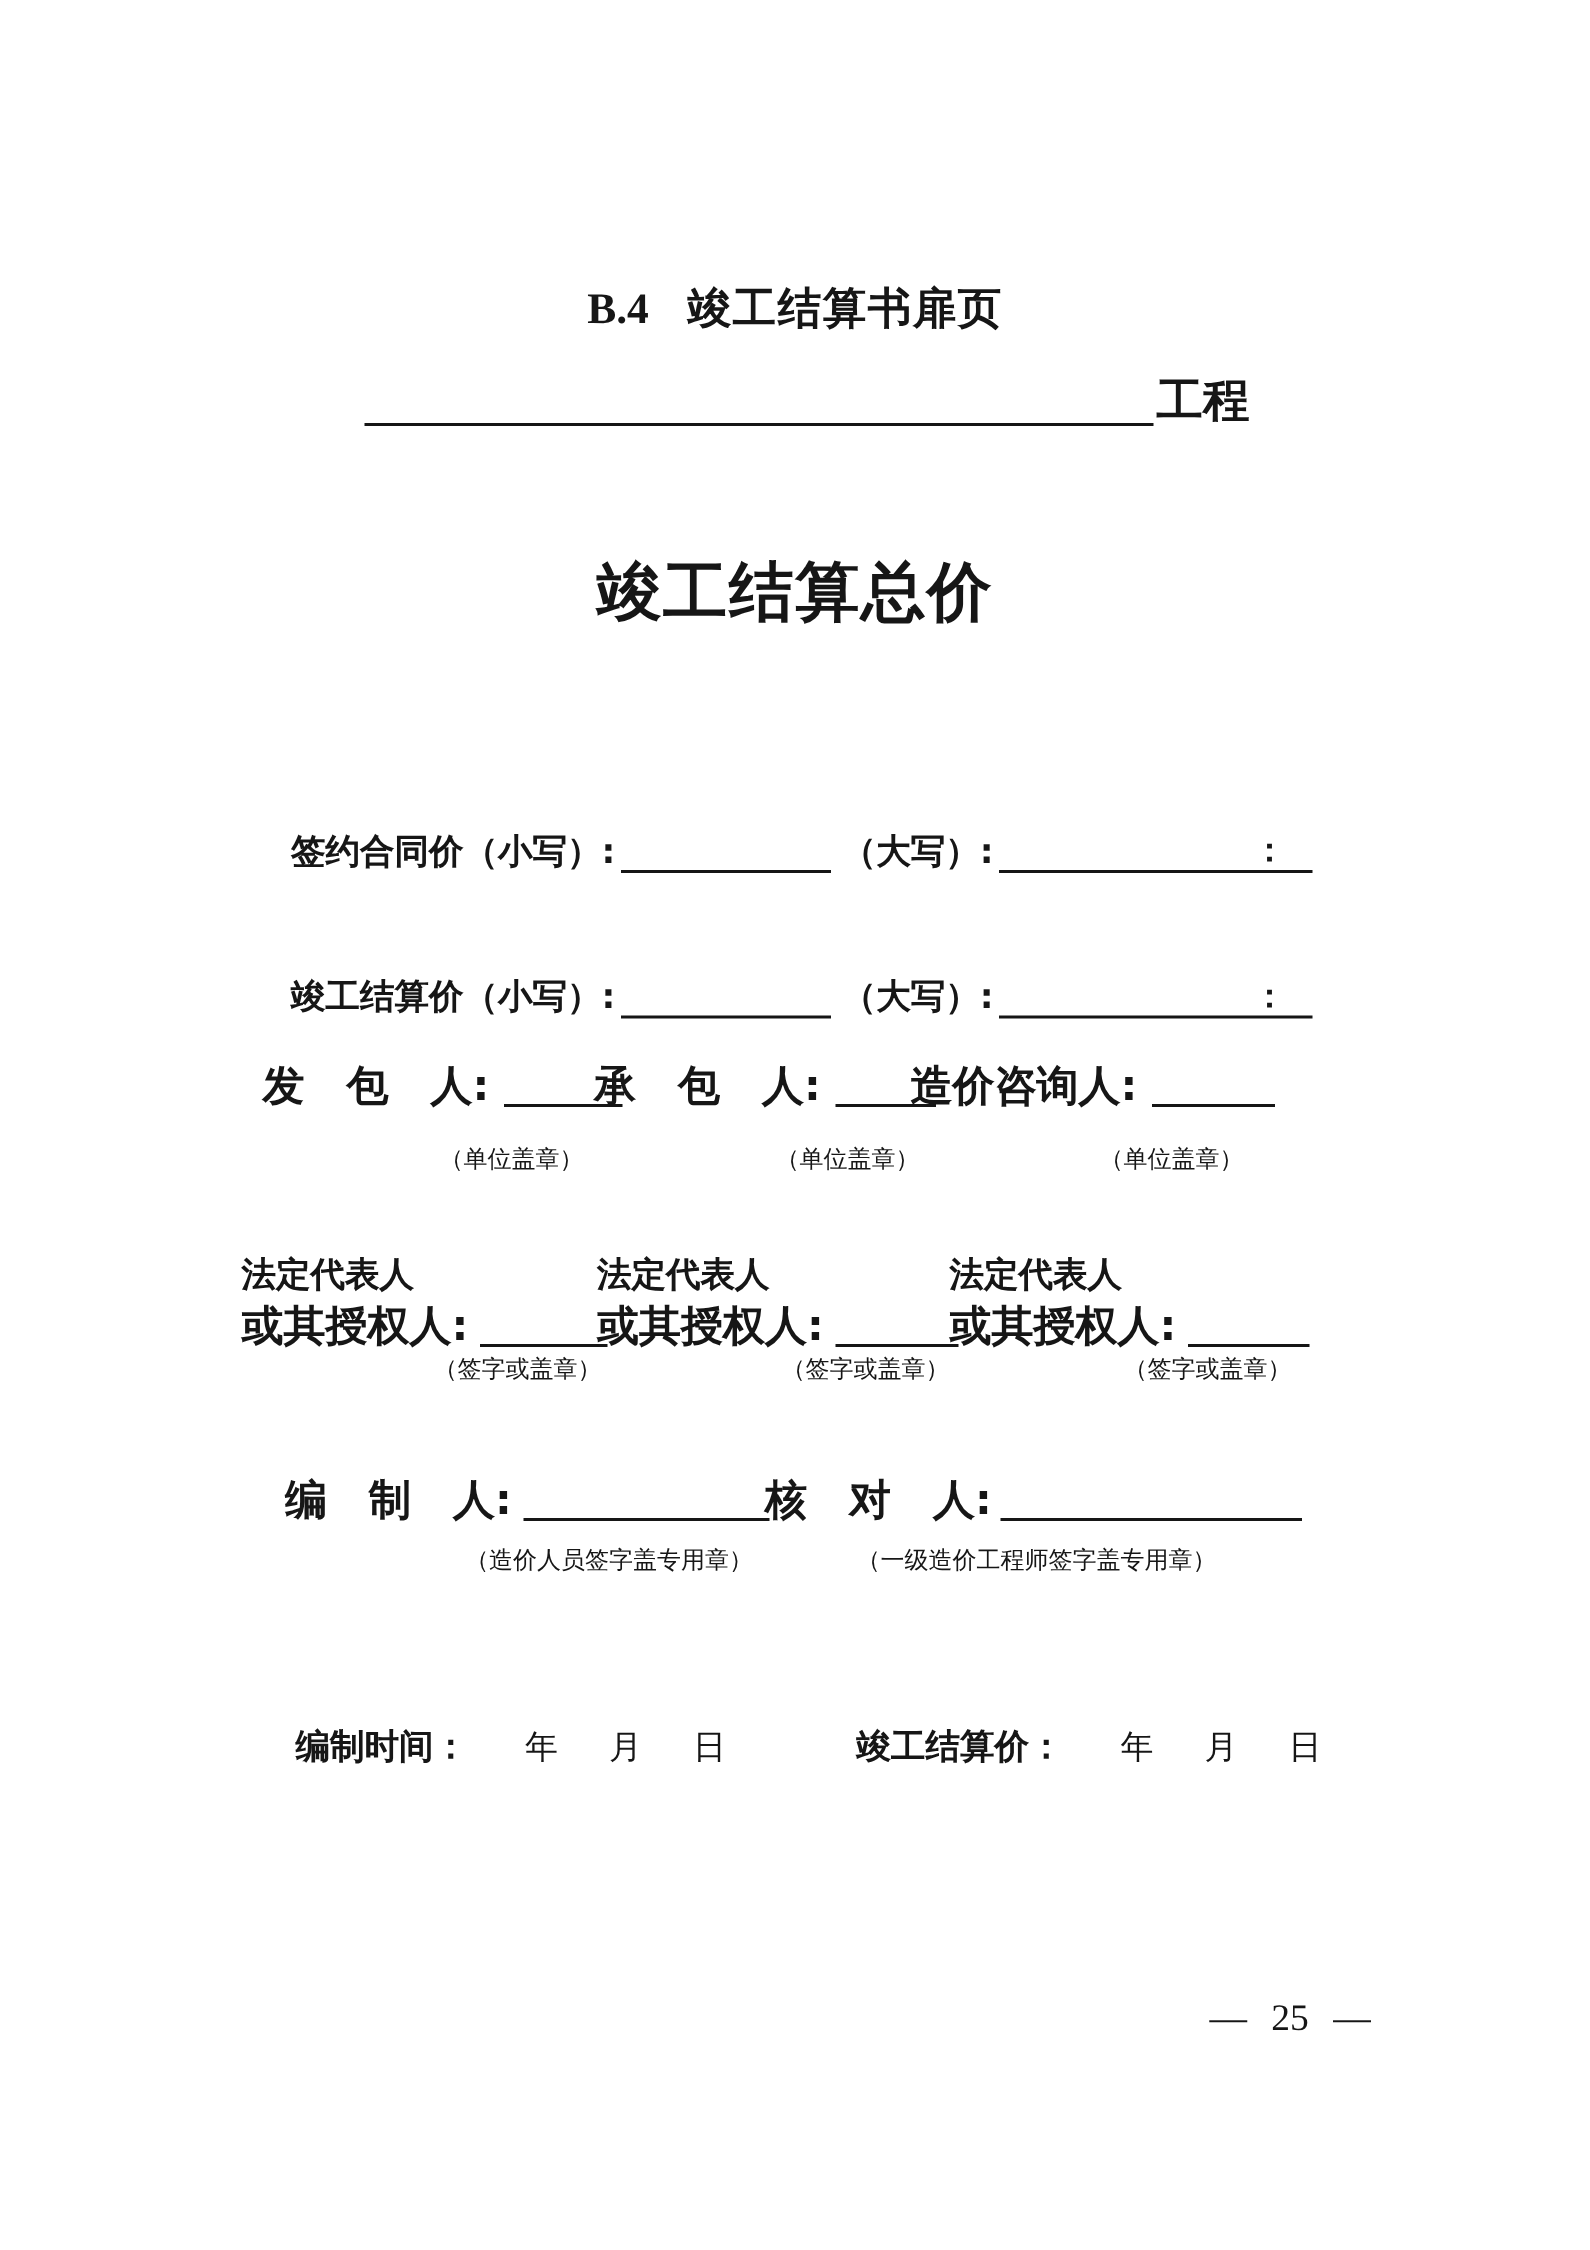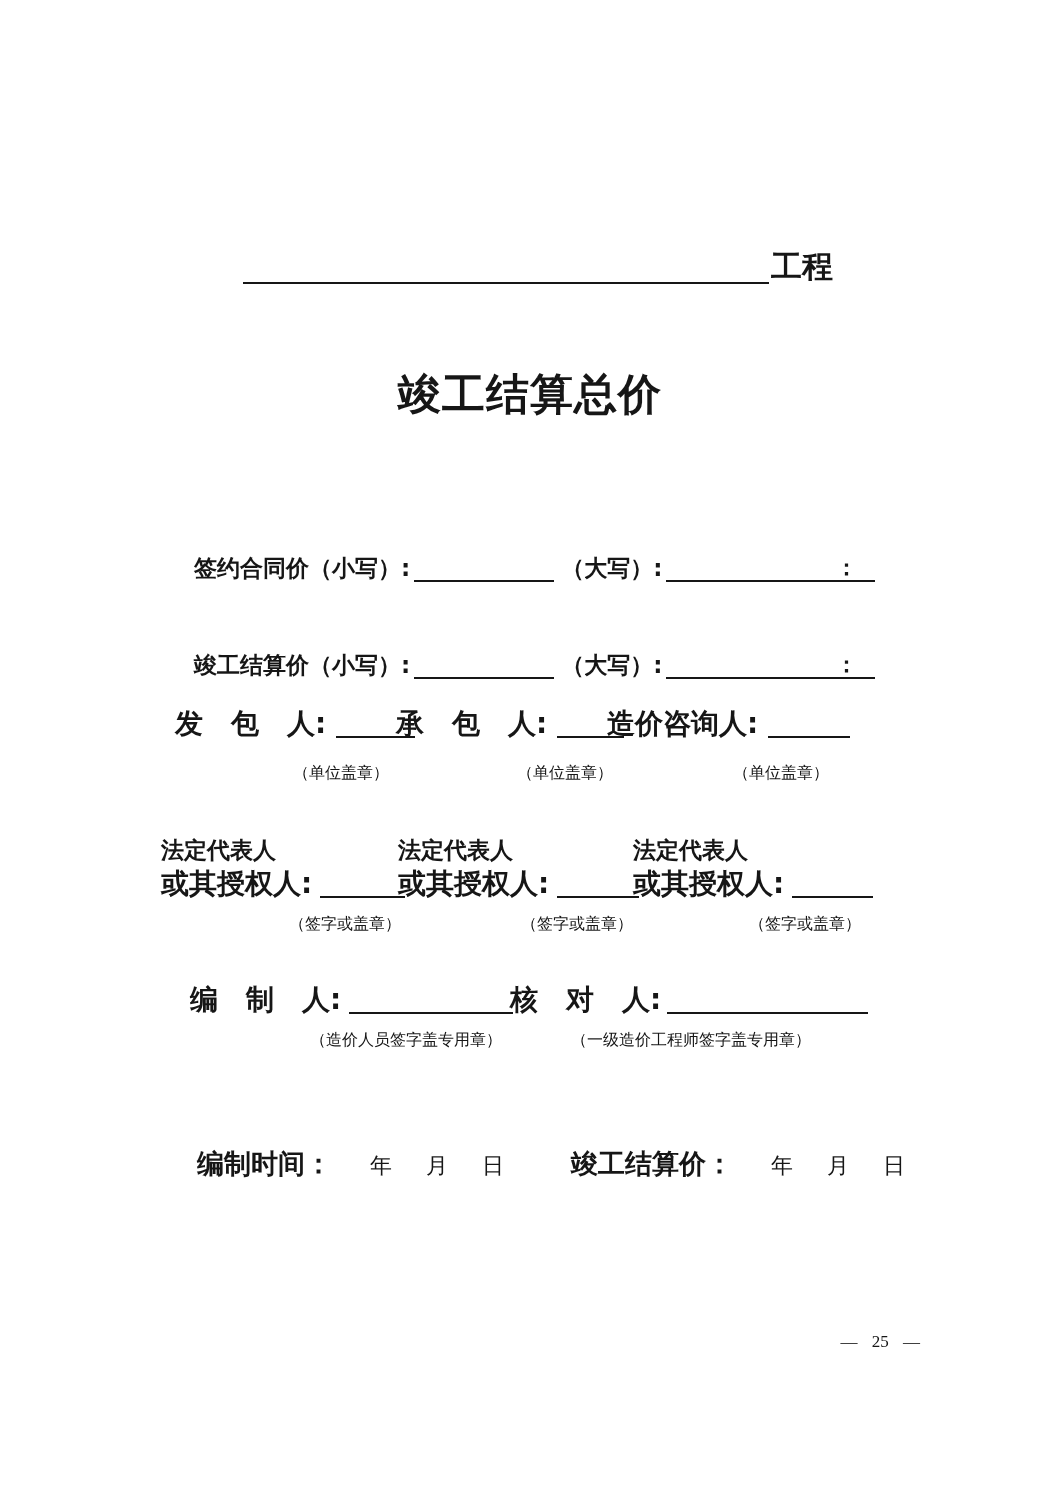--- a/index.html
+++ b/index.html
@@ -46,44 +46,47 @@
   .pg-row { display:flex; align-items:flex-end; }
   .pg-row .lbl { font-size:28px; line-height:28px; }
   .pg-row .blank { height:28px; margin-left:10px; }
   .pg-caption { font-size:16px; margin-top:25px; white-space:nowrap; }
 
   
   .rep-col { position:absolute; top:836px; white-space:nowrap; }
   .rep-col .l1 { font-size:23px; line-height:28px; }
   .rep-col .pg-row { margin-top:4px; }
   .rep-col .blank { height:28px; margin-left:8px; }
-  .rep-col .pg-caption { margin-top:16px; }
+  .rep-col .pg-caption { margin-top:5px; }
 
   
   .comp-group { position:absolute; top:984px; white-space:nowrap; }
   .comp-group .blank { height:28px; }
   .comp-group .pg-caption { margin-top:16px; }
 
   
   .time-group { position:absolute; top:1150px; display:flex; align-items:baseline; white-space:nowrap; }
-  .time-group .lbl { font-size:27px; line-height:28px; }
+  .time-group .lbl { font-size:23px; line-height:28px;font-family:Liberation Mono, monospace; }
   .time-group .unit { font-size:22px; margin-left:34px; }
   .time-group .unit.first { margin-left:38px; }
 
   
   .page-num {
     position:absolute; top:1332px; left:800px; width:120px;
-    font-size:17px; text-align:right; word-spacing:10px;
+    font-size:25px; text-align:center; word-spacing:10px;
   }
 </style>
 </head>
 <body>
 
 <div class="page">
 
+  <div class="heading">
+    <span class="num">B.4</span><span>竣工结算书扉页</span>
+  </div>
 
   <div class="project-line">
     <span class="blank p-blank"></span>
     <span class="p-suffix">工程</span>
   </div>
 
   <div class="main-title">竣工结算总价</div>
 
   <div class="price-row" style="top:550px">
     <span class="lbl hei">签约合同价（小写）:</span>

